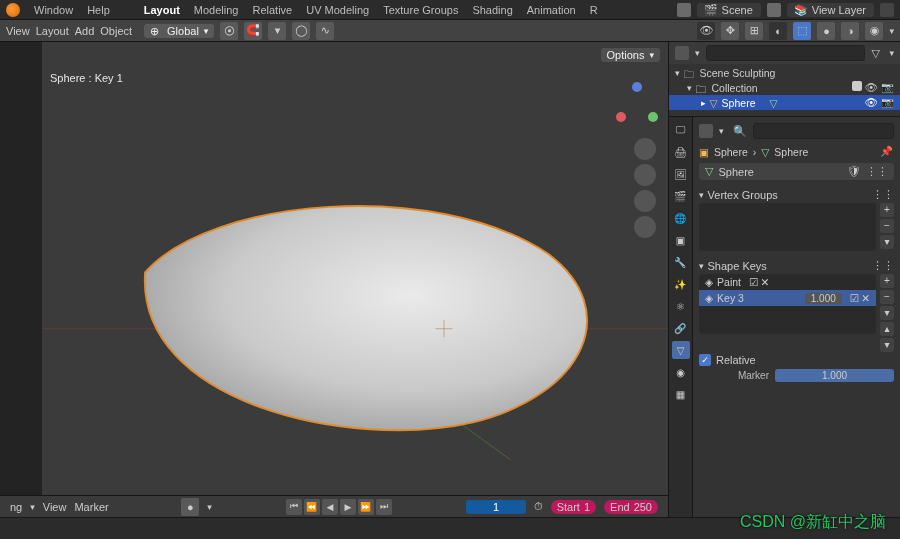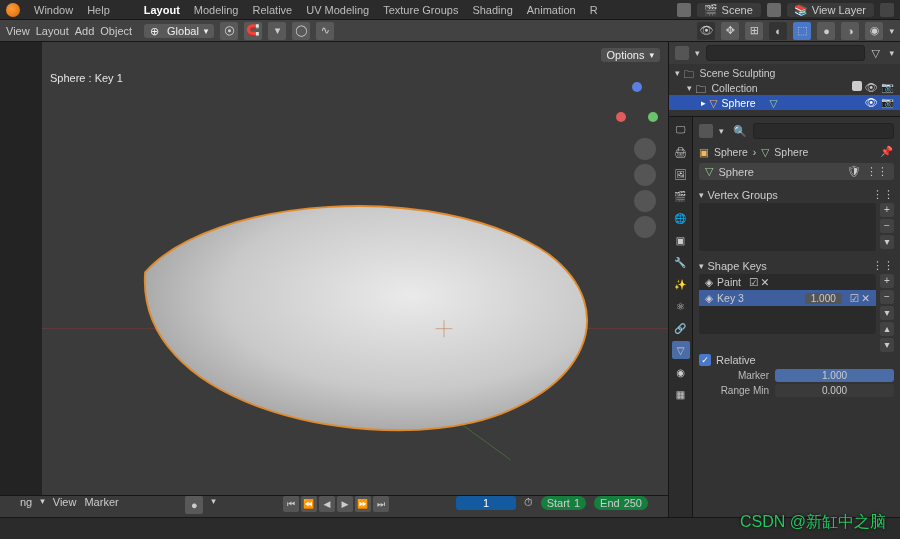--- a/index.html
+++ b/index.html
@@ -69,25 +69,25 @@
 .listbox .lrow .num { margin-left: auto; background: #555; padding: 0 6px; border-radius: 2px; font-size: 10px; }
 .listbox .lrow .locks { display: flex; gap: 2px; margin-left: 4px; }
 .checkrow { display: flex; align-items: center; gap: 5px; padding: 2px 0; }
 .checkrow .chk { width: 12px; height: 12px; background: #4a78c9; border-radius: 2px; display: flex; align-items: center; justify-content: center; color: #fff; font-size: 9px; }
 .fieldrow { display: flex; align-items: center; gap: 6px; padding: 1px 0; font-size: 10px; }
 .fieldrow .lbl { width: 70px; text-align: right; color: #bbb; }
 .fieldrow .val { flex: 1; background: #4a6da7; border-radius: 3px; padding: 1px 6px; text-align: center; }
 .fieldrow .val.dark { background: #3a3a3a; }
 
 
-.timeline { height: 22px; background: #3a3a3a; border-top: 1px solid #161616; display: flex; align-items: flex-start; padding: 0 20px; gap: 8px; position: absolute; bottom: 22px; left: 0; right: 232px; }
+.timeline { height: 22px; background: #3a3a3a; border-top: 1px solid #161616; display: flex; align-items: center; padding: 0 10px; gap: 8px; position: absolute; bottom: 22px; left: 0; right: 232px; }
 .timeline .transport { display: flex; gap: 2px; margin: 0 auto; }
 .timeline .tbtn { width: 16px; height: 16px; background: #555; border-radius: 2px; display: flex; align-items: center; justify-content: center; font-size: 9px; }
 .timeline .frame { width: 60px; background: #135b9e; border-radius: 3px; padding: 1px 6px; text-align: center; color: #fff; }
-.nfield { background: #15803d; border-radius: 7px; padding: 1px 6px; display: inline-flex; gap: 4px; }
+.nfield { background: #be185d; border-radius: 7px; padding: 1px 6px; display: inline-flex; gap: 4px; }
 
 
 .statusbar { position: absolute; bottom: 0; left: 0; right: 0; height: 22px; background: #2b2b2b; border-top: 1px solid #161616; display: flex; align-items: center; padding: 0 8px; font-size: 10px; color: #777; }
 
 .watermark { position: absolute; bottom: 6px; right: 14px; color: #22c55e; font-size: 16px; text-shadow: 0 0 3px #000; }
 .ico { width: 12px; height: 12px; display: inline-block; }
 </style>
 </head>
 <body>
 
@@ -315,24 +315,20 @@
             </div>
           </div>
           <div class="checkrow">
             <span class="chk">✓</span>
             <span>Relative</span>
           </div>
           <div class="fieldrow">
             <span class="lbl">Marker</span>
             <span class="val">1.000</span>
           </div>
-          <div class="fieldrow">
-            <span class="lbl">Range Min</span>
-            <span class="val dark">0.000</span>
-          </div>
         </div>
       </div>
     </div>
   </div>
 </div>
 
 <div class="timeline">
   <span>ng</span>
   <span class="tri">▾</span>
   <span>View</span>

